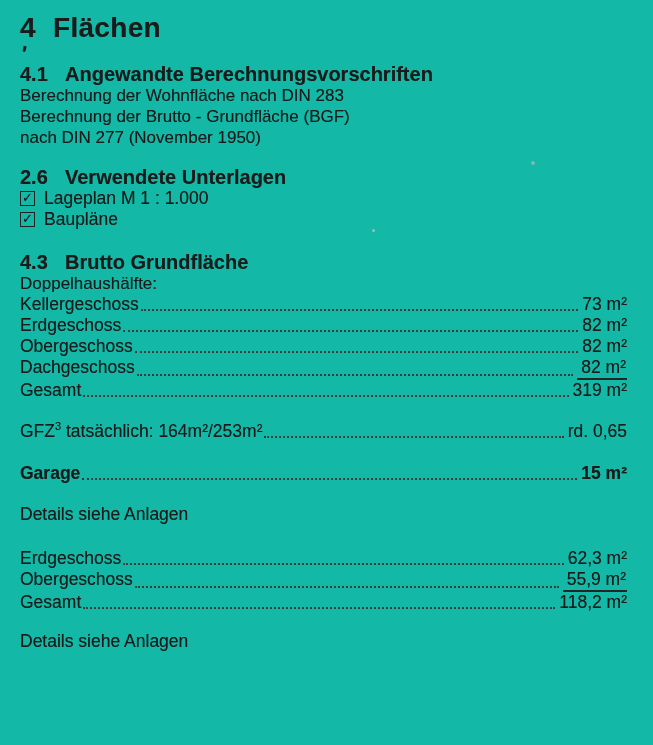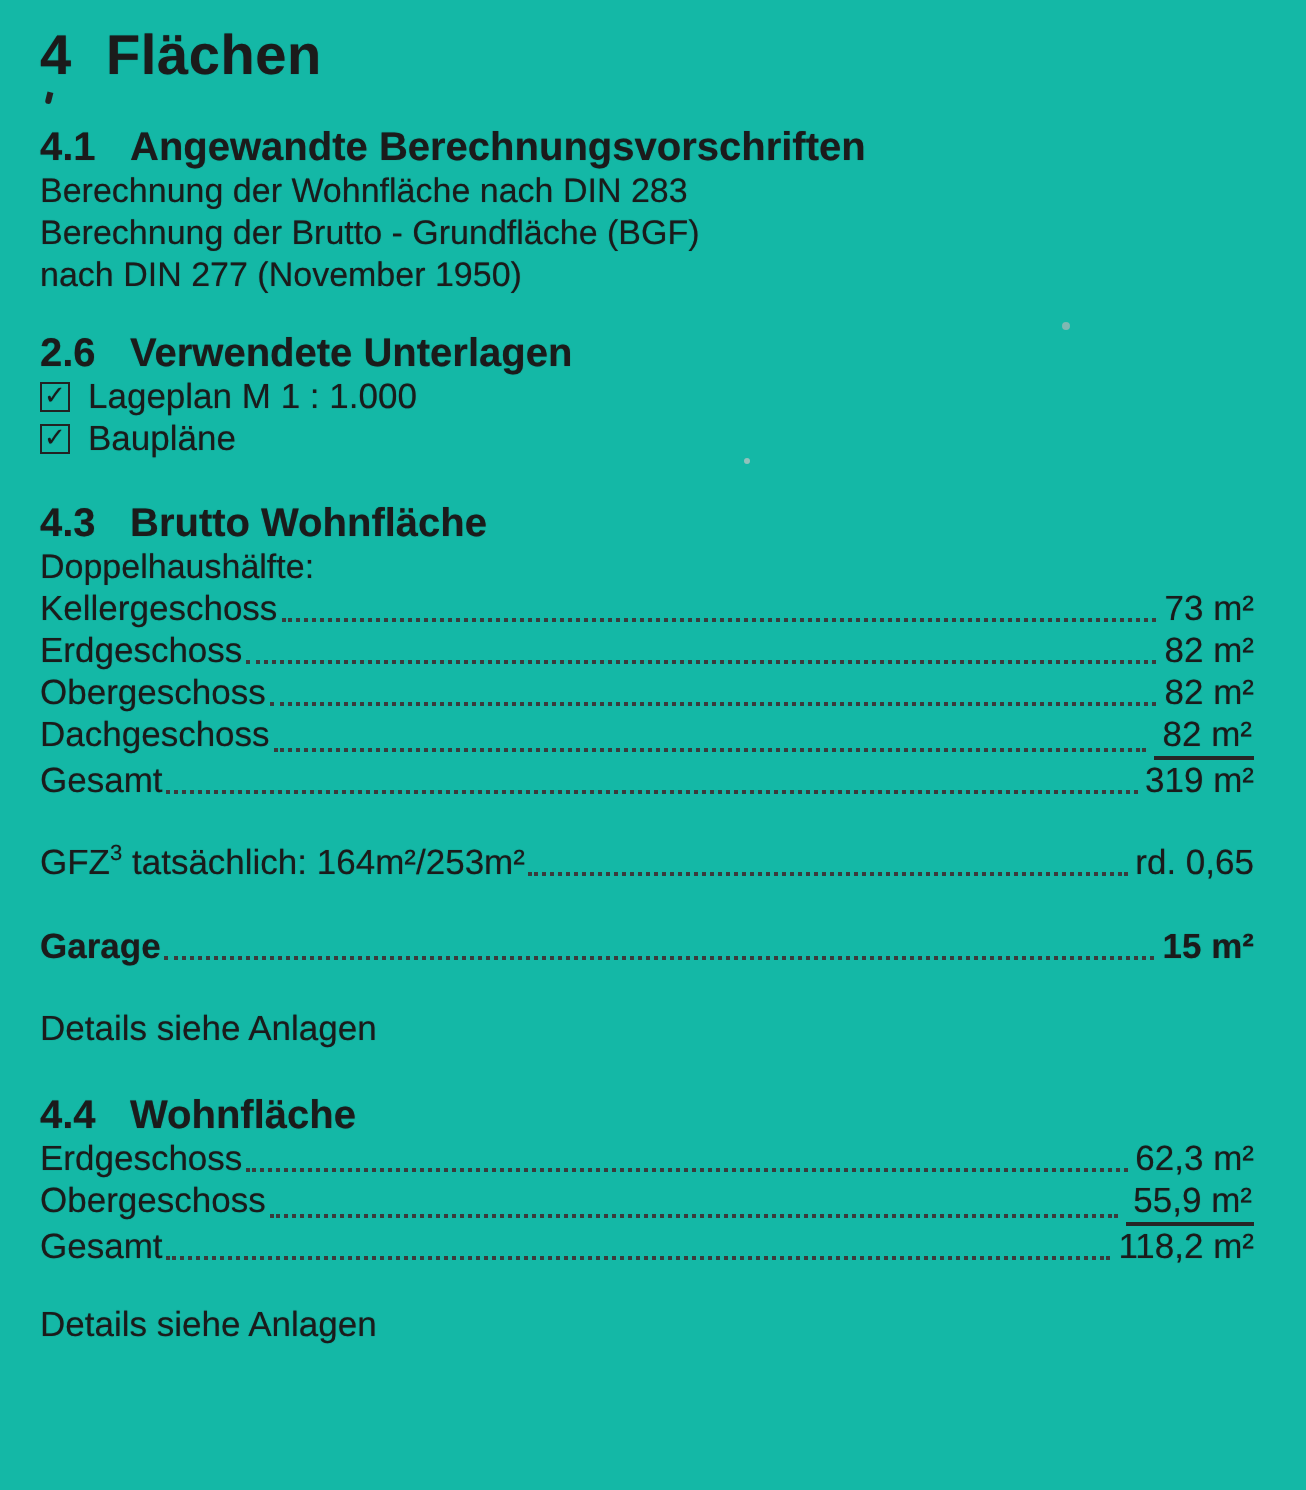--- a/index.html
+++ b/index.html
@@ -90,21 +90,21 @@
     <div class="check-row">
       <span class="checkbox">
           <span class="tick">✓</span>
         </span>
       <span>Baupläne</span>
     </div>
   </section>
 
   <section class="sec43">
     <h2>
-      <span class="num">4.3</span><span>Brutto Wohnfläche</span>
+      <span class="num">4.3</span><span>Brutto Grundfläche</span>
     </h2>
     <div class="line">Doppelhaushälfte:</div>
 
     <div class="dotrow">
       <span class="lbl">Kellergeschoss</span>
       <span class="leader"></span>
       <span class="val">73 m²</span>
     </div>
     <div class="dotrow">
       <span class="lbl">Erdgeschoss</span>
@@ -136,23 +136,20 @@
     <div class="dotrow garage-row">
       <span class="lbl">Garage</span>
       <span class="leader"></span>
       <span class="val">15 m²</span>
     </div>
 
     <div class="note">Details siehe Anlagen</div>
   </section>
 
   <section class="sec44">
-    <h2>
-      <span class="num">4.4</span><span>Wohnfläche</span>
-    </h2>
     <div class="dotrow">
       <span class="lbl">Erdgeschoss</span>
       <span class="leader"></span>
       <span class="val">62,3 m²</span>
     </div>
     <div class="dotrow">
       <span class="lbl">Obergeschoss</span>
       <span class="leader"></span>
       <span class="val ul">55,9 m²</span>
     </div>

